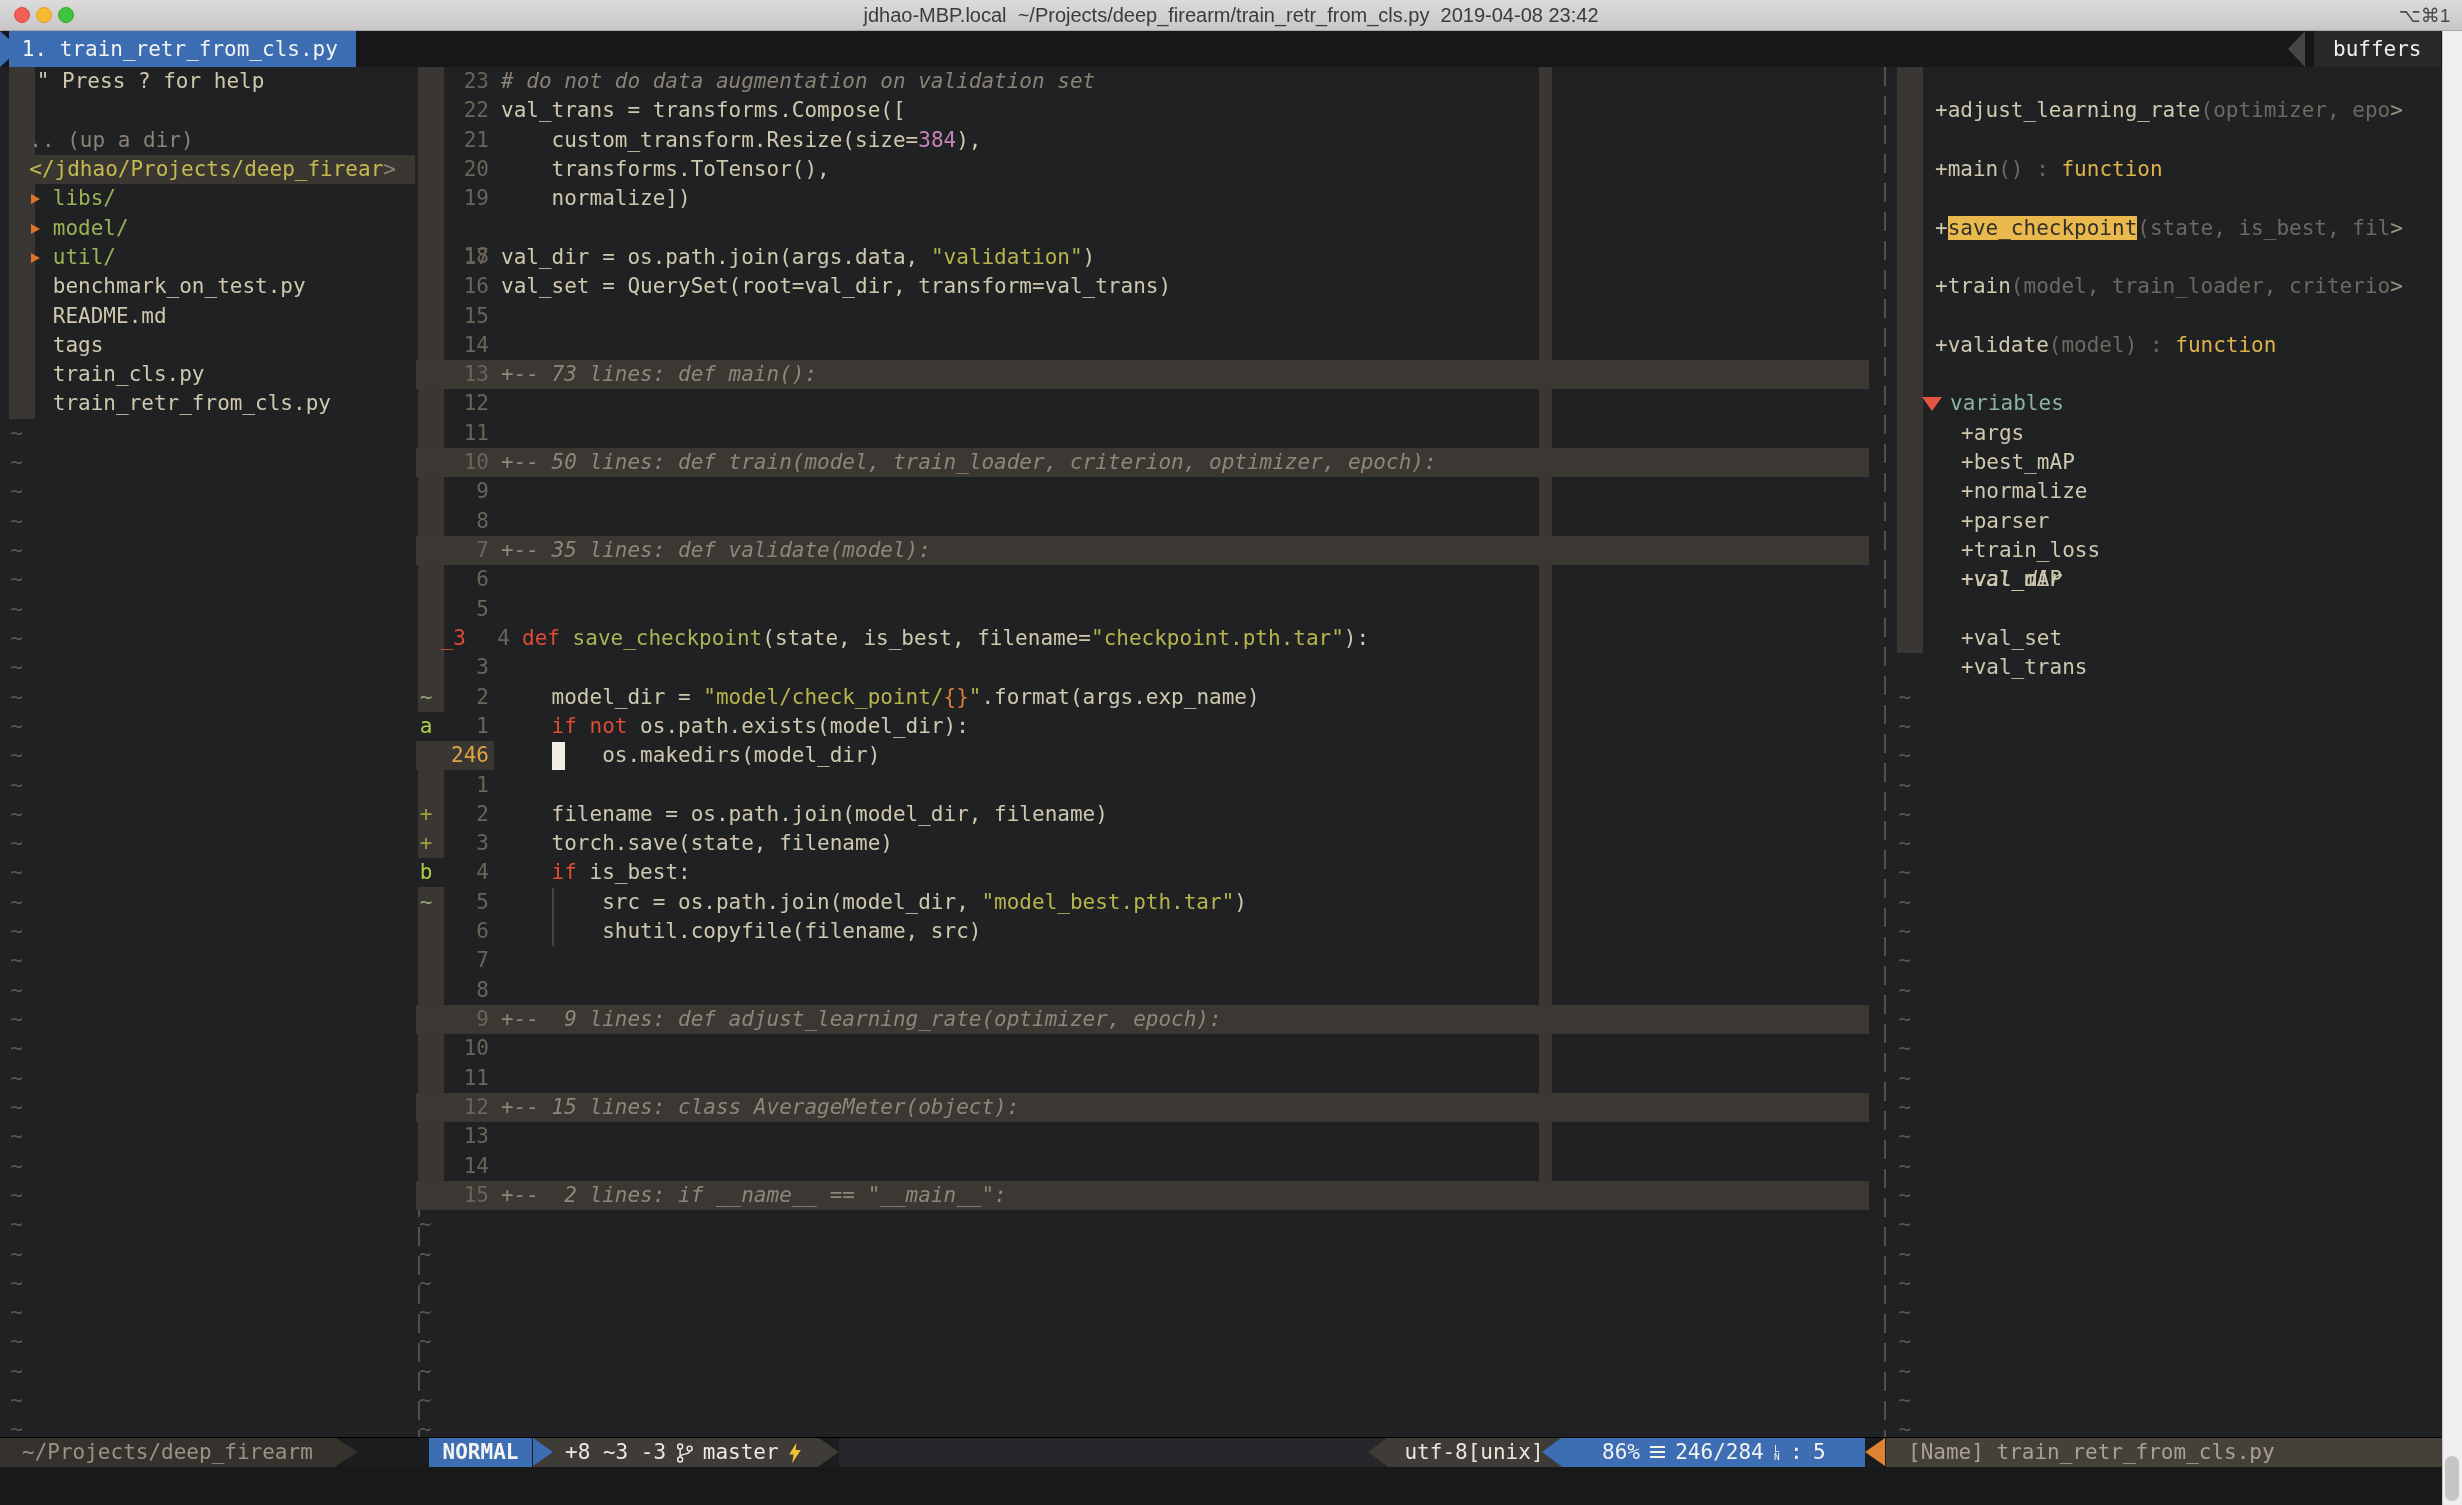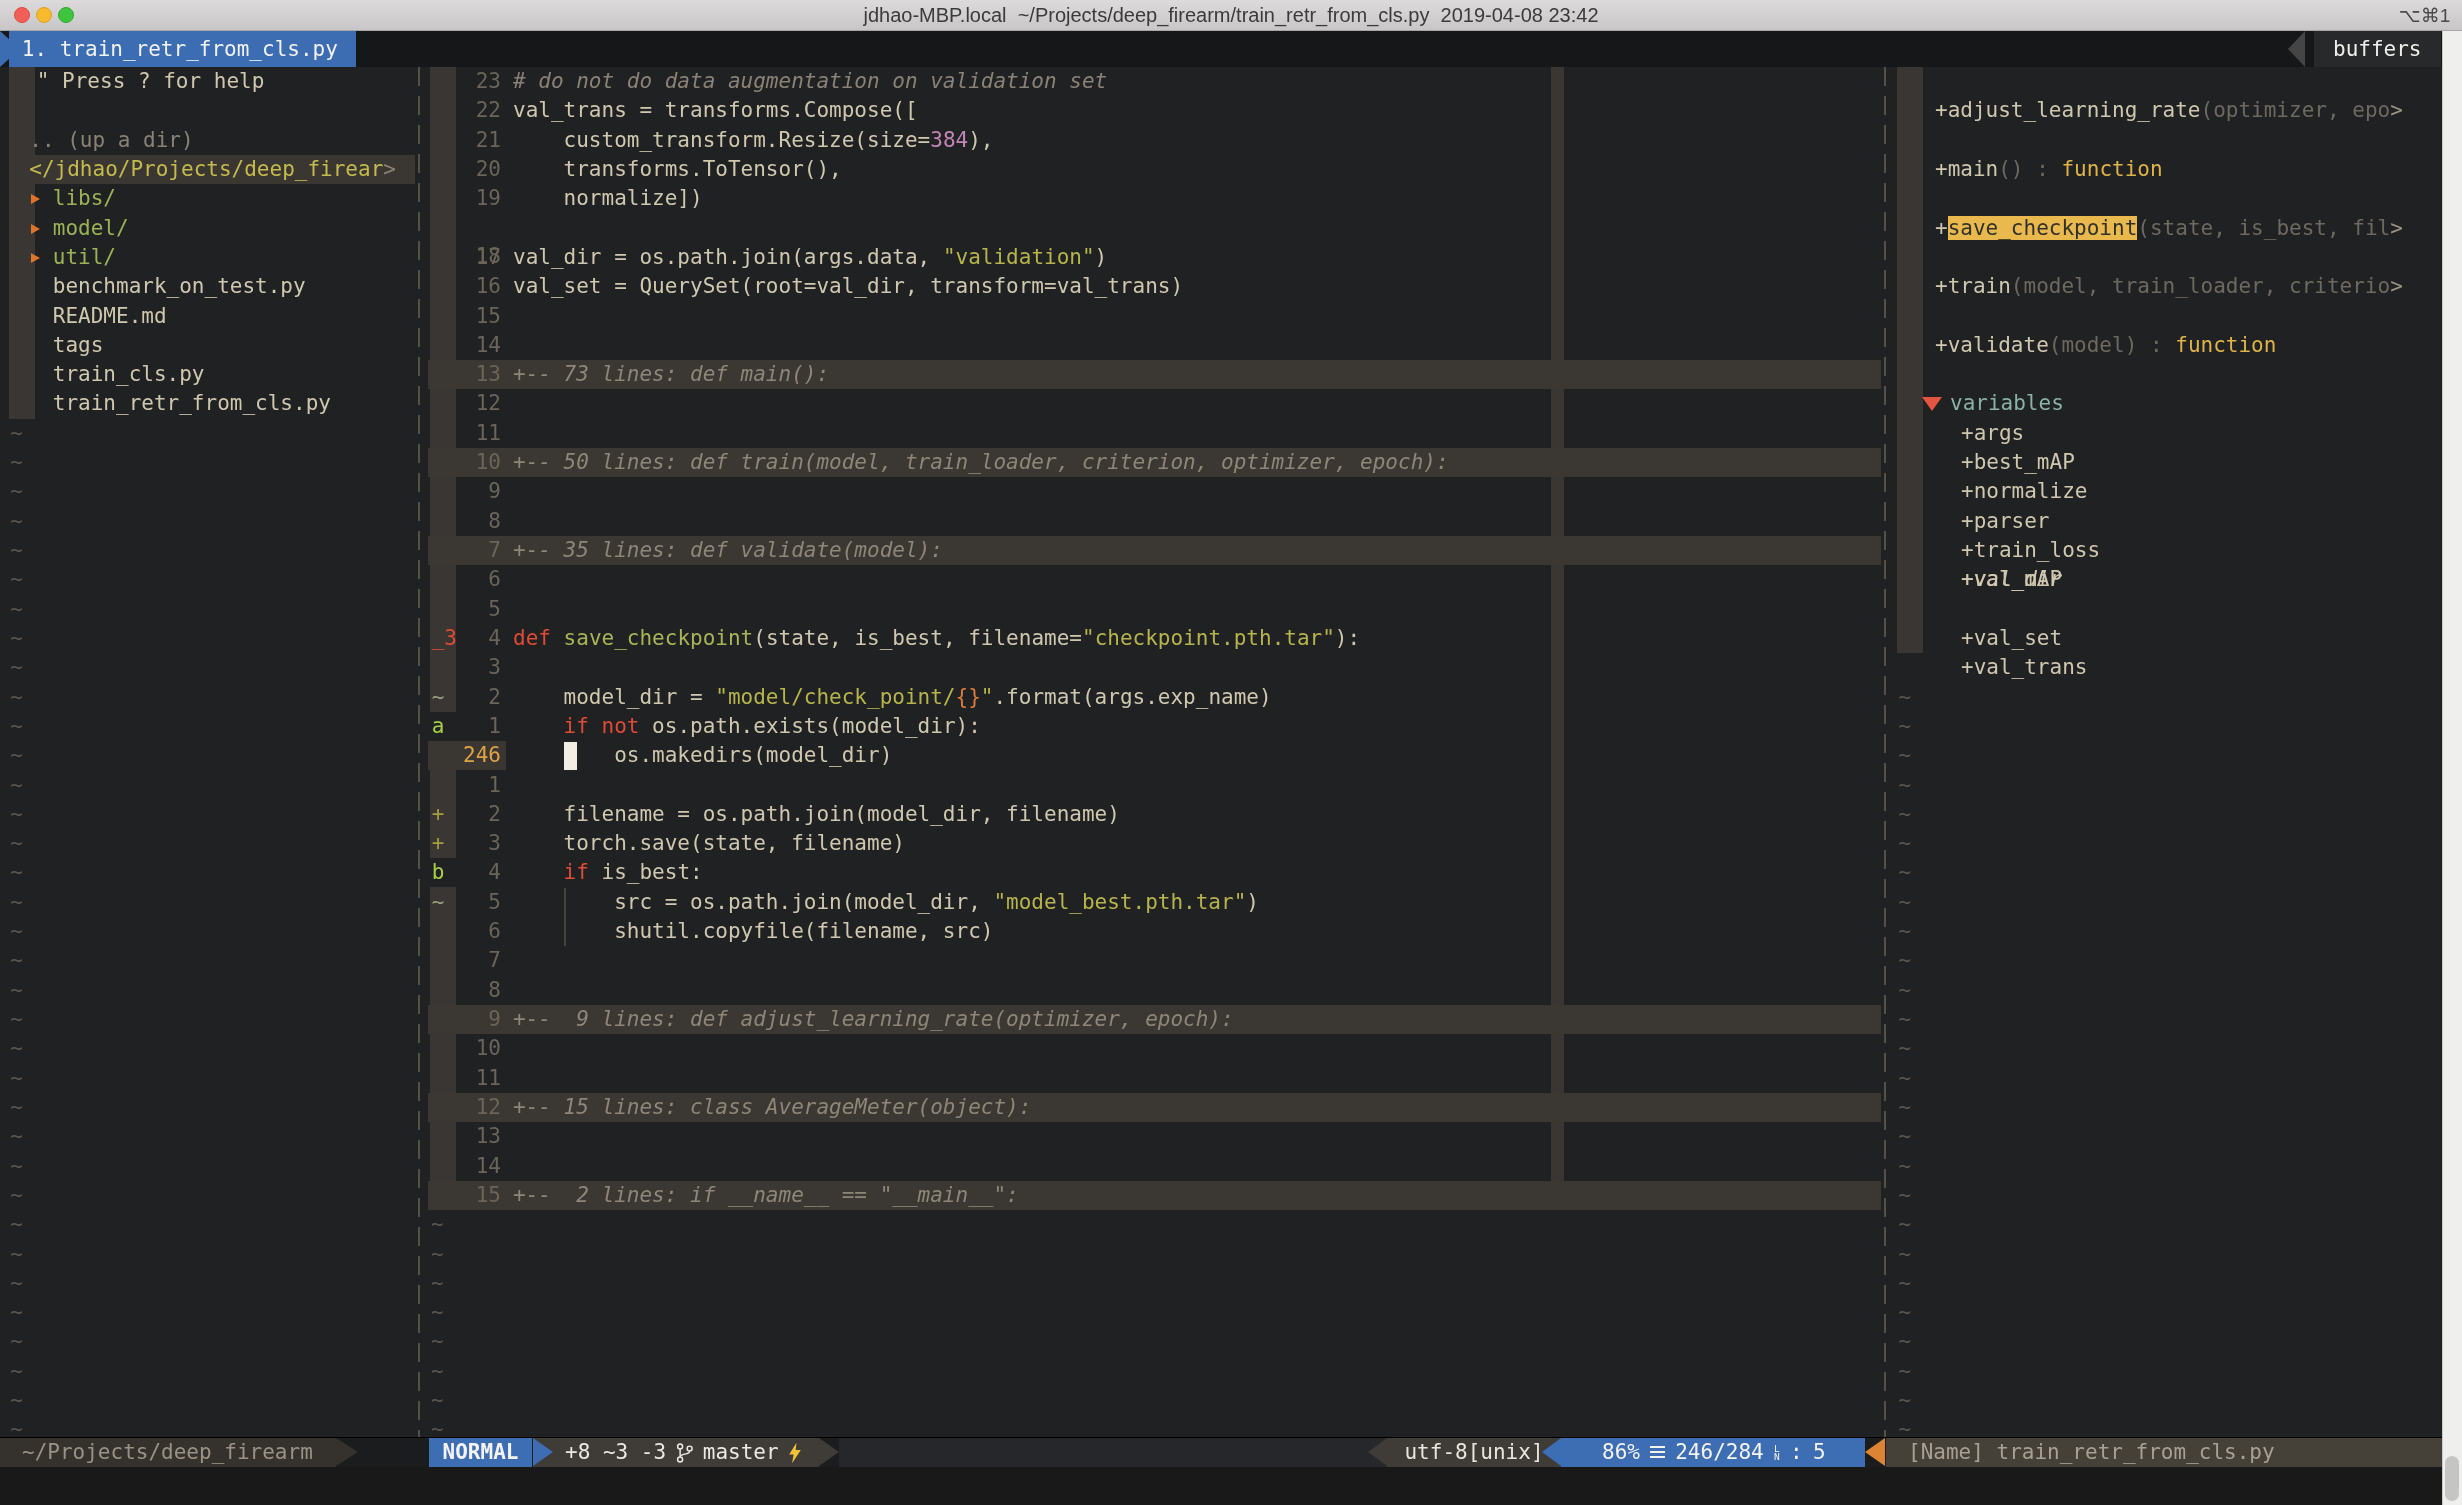--- a/index.html
+++ b/index.html
@@ -40,21 +40,21 @@
   
   #nerdtree { position:absolute; left:8.8px; top:0; width:406px; height:1370px; }
   #nerd-strip { position:absolute; left:0; top:0; width:26px; height:352px; background:#393634; }
   .nt-text { position:absolute; top:0; white-space:pre; }
   .nt-arrow { position:absolute; left:22px; top:9.5px; width:0; height:0;
     border-top:5.9px solid transparent; border-bottom:5.9px solid transparent; border-left:9.5px solid #de7429; }
   .nt-root-bg { position:absolute; left:20.5px; right:0; top:0; bottom:0; background:#3a3733; }
   .tilde { color:#5c574f; }
 
   
-  #editor { position:absolute; left:428px; top:0; width:1453px; height:1370px; }
+  #editor { position:absolute; left:416px; top:0; width:1453px; height:1370px; }
   #sign-strip { position:absolute; left:1.5px; top:0; width:26px; height:1143px; background:#393634; z-index:1; }
   #colorcol { position:absolute; left:1123px; top:0; width:13px; height:1143px; background:#393634; z-index:0; }
   .row-fold { background:#3b3733; z-index:1; }
   .fold-text { color:#8d8679; font-style:italic; }
   .signcell { position:absolute; left:1.5px; top:0; width:26px; height:29px; z-index:3; padding-left:2.2px; }
   .signdark { background:#1f2123; }
   .numcell { position:absolute; left:28px; top:0; width:45px; text-align:right; color:#6b6459; z-index:3; }
   .curnrbg { position:absolute; left:0; top:0; width:78px; height:29px; background:#3a3733; z-index:2; }
   .codetext { position:absolute; left:85px; top:0; white-space:pre; z-index:4; }
   .guide { position:absolute; left:136px; top:0; width:1.5px; height:29px; background:#46423d; z-index:3; }
@@ -343,21 +343,21 @@
         <div class="row row-fold" style="top: 469px;">
           <div class="numcell">7</div>
           <div class="codetext fold-text">+-- 35 lines: def validate(model):</div>
         </div>
         <div class="row" style="top: 498px;">
           <div class="numcell">6</div>
         </div>
         <div class="row" style="top: 528px;">
           <div class="numcell">5</div>
         </div>
-        <div class="row" style="top: 557px;">
+        <div class="row" style="top: 557px; margin-left: 21px;">
           <div class="signcell"><span class="s-red">_3</span></div>
           <div class="numcell">4</div>
           <div class="codetext"><span class="c-kw">def</span><span class="c-fg"> </span><span class="c-func">save_checkpoint</span><span class="c-fg">(state, is_best, filename=</span><span class="c-str">"checkpoint.pth.tar"</span><span class="c-fg">):</span></div>
         </div>
         <div class="row" style="top: 586px;">
           <div class="numcell">3</div>
         </div>
         <div class="row" style="top: 616px;">
           <div class="signcell"><span class="s-tilde">~</span></div>
           <div class="numcell">2</div>

